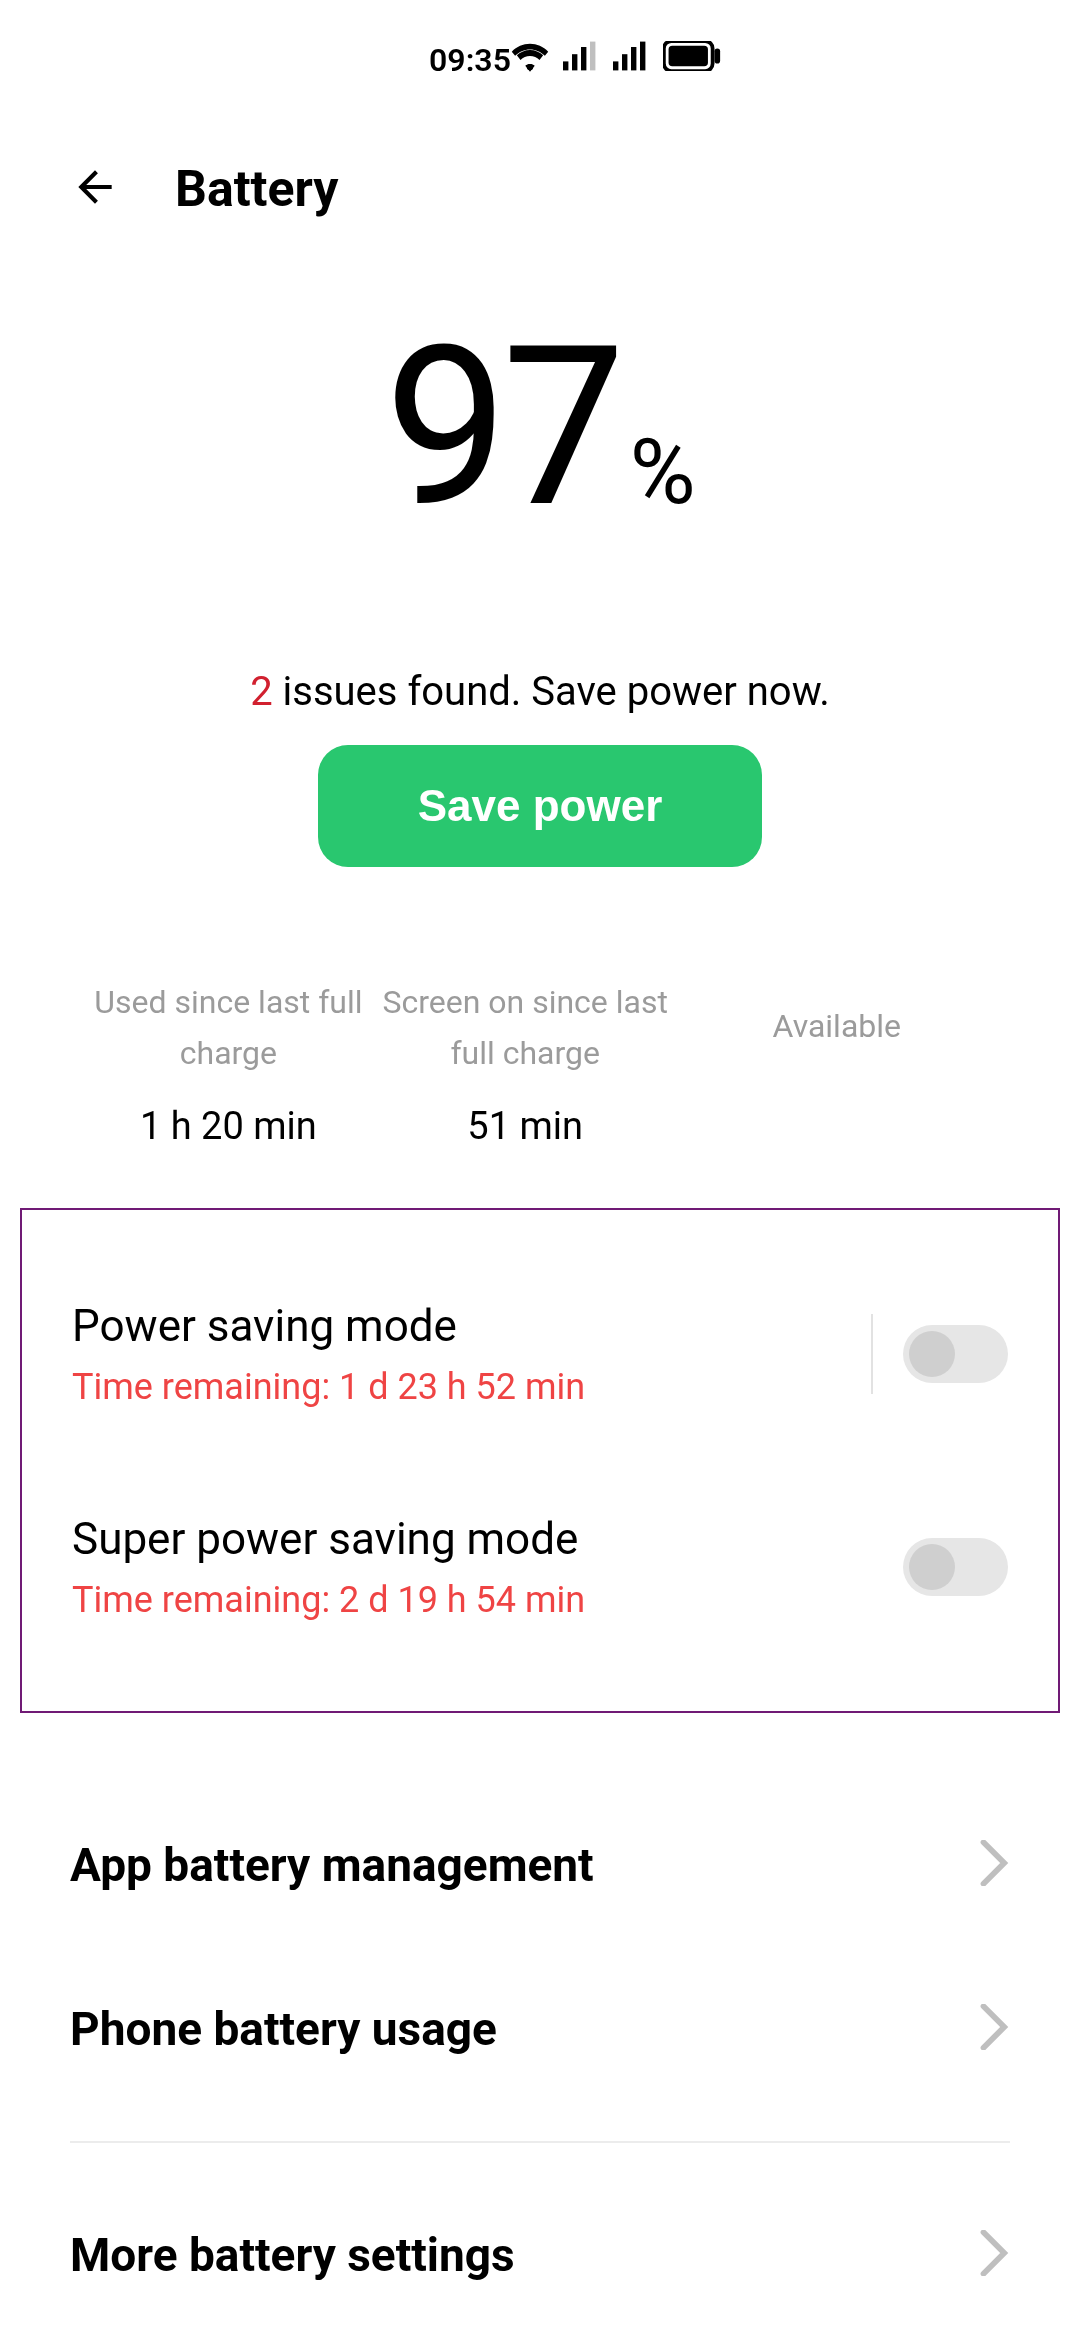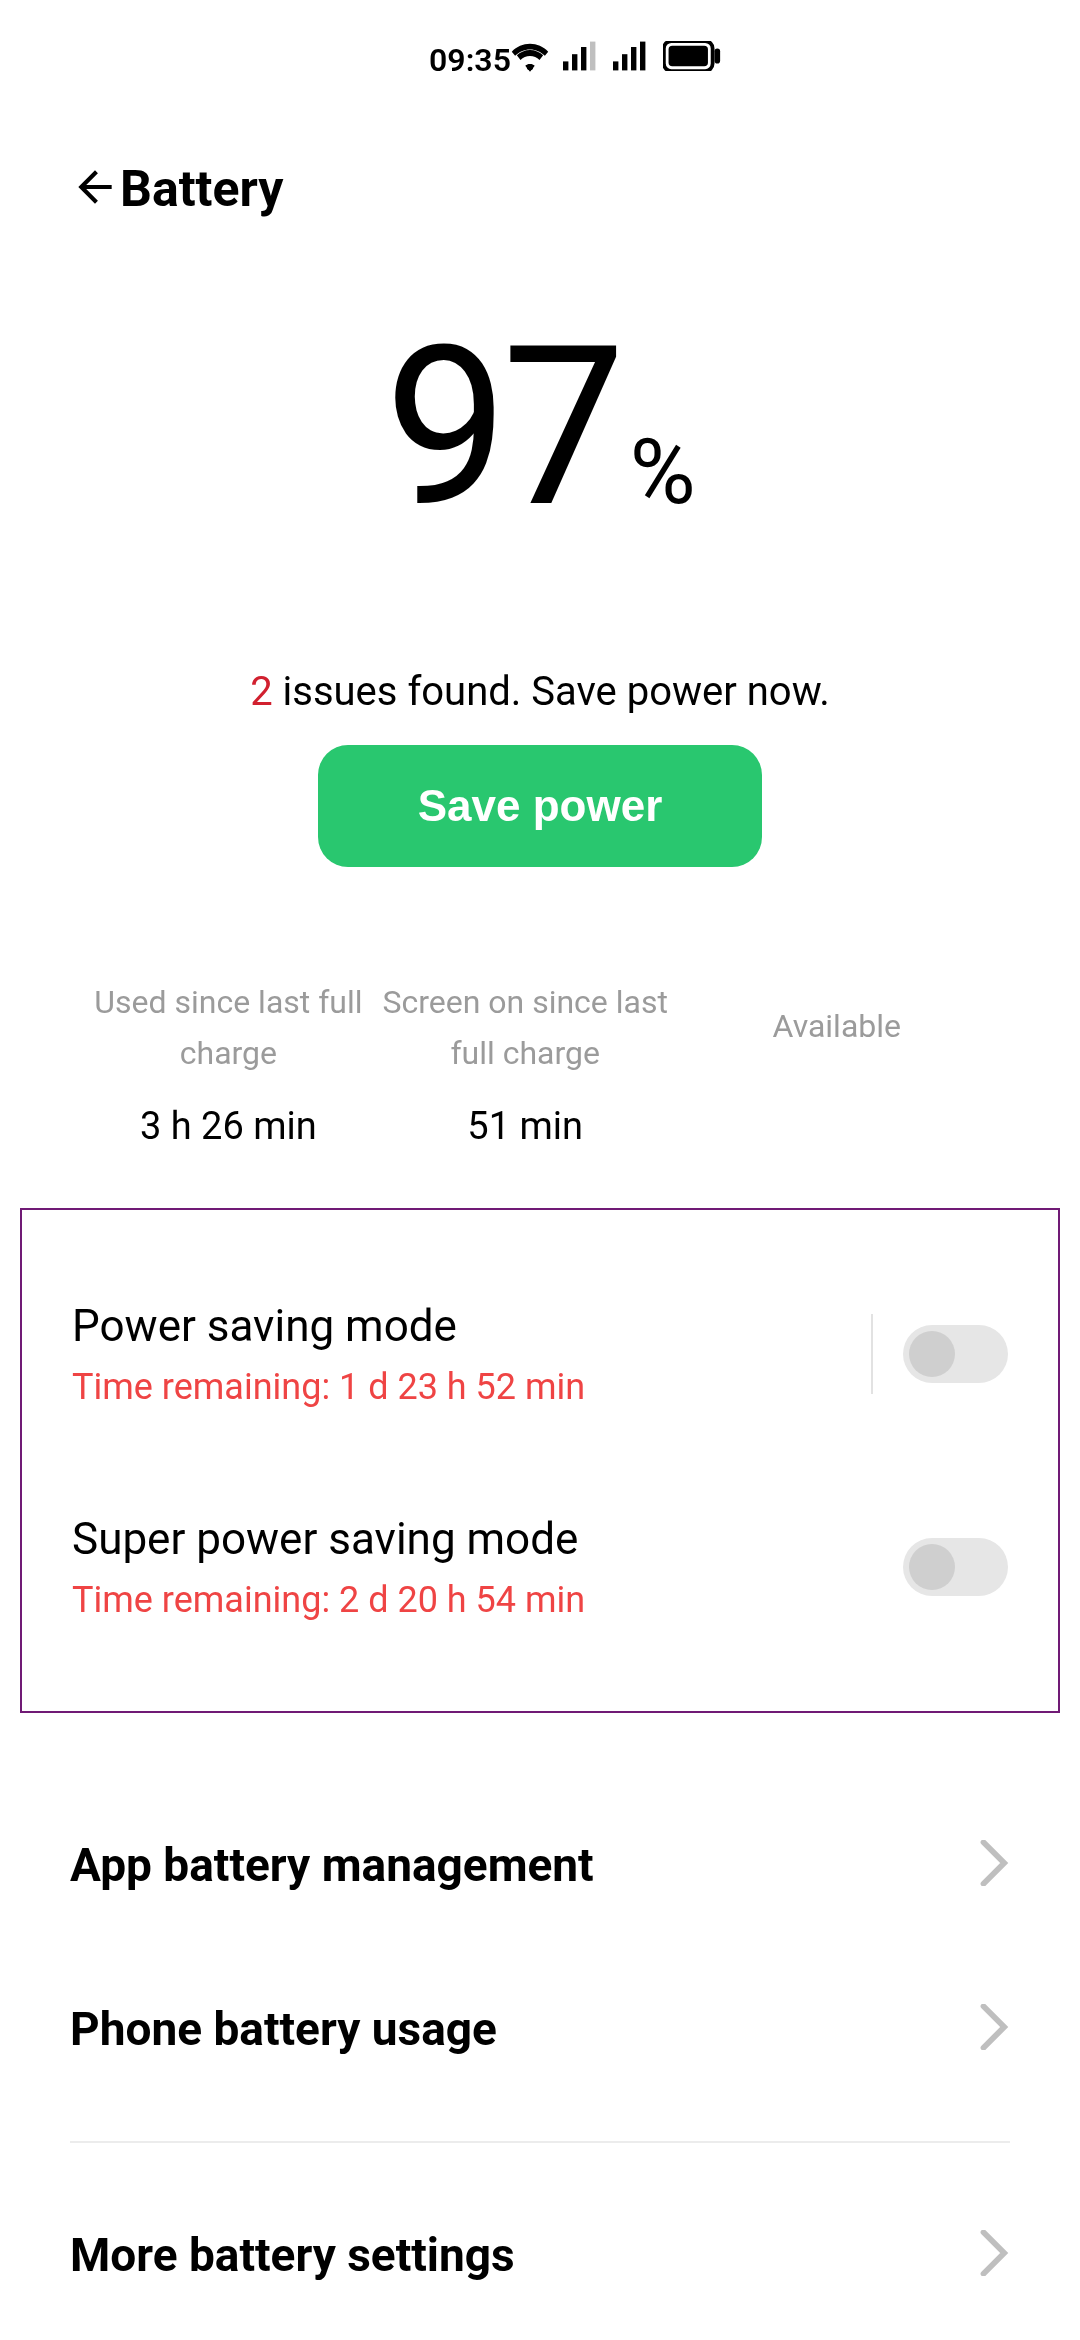--- a/index.html
+++ b/index.html
@@ -16,20 +16,21 @@
     justify-content: center;
     align-items: center;
     padding: 40px 80px 20px 150px;
     font-size: 32px;
     font-weight: 600;
   }
   .status-icons { display: flex; align-items: center; gap: 14px; }
   .app-bar {
     display: flex;
     align-items: center;
+    gap: 55px;
     padding: 60px 90px 30px 70px;
   }
   .back-arrow svg { width: 50px; height: 50px; }
   .title { font-size: 50px; font-weight: 700; }
 
   .battery-hero { text-align: center; margin-top: 70px; }
   .battery-pct-wrap { display: inline-flex; align-items: baseline; justify-content: center; }
   .battery-pct { font-size: 220px; font-weight: 400; line-height: 1; letter-spacing: -6px; }
   .battery-pct-sym { font-size: 90px; font-weight: 400; margin-left: 10px; }
 
@@ -149,21 +150,21 @@
   </div>
   <div class="issues">
     <span class="issues-count">2</span><span> issues found. Save power now.</span>
   </div>
   <button class="save-btn">Save power</button>
 </div>
 
 <div class="stats-row">
   <div class="stat">
     <div class="stat-label">Used since last full charge</div>
-    <div class="stat-value">3 h 26 min</div>
+    <div class="stat-value">1 h 20 min</div>
   </div>
   <div class="stat">
     <div class="stat-label">Screen on since last full charge</div>
     <div class="stat-value">51 min</div>
   </div>
   <div class="stat">
     <div class="stat-label">Available</div>
   </div>
 </div>
 
@@ -176,21 +177,21 @@
     <div class="toggle-right">
       <div class="vdiv"></div>
       <div class="toggle">
           <div class="knob"></div>
         </div>
     </div>
   </div>
   <div class="toggle-row">
     <div class="toggle-text">
       <div class="t-title">Super power saving mode</div>
-      <div class="t-sub">Time remaining:  2 d 20 h 54 min</div>
+      <div class="t-sub">Time remaining:  2 d 19 h 54 min</div>
     </div>
     <div class="toggle">
         <div class="knob"></div>
       </div>
   </div>
 </div>
 
 <div class="list">
   <div class="list-row">
     <span class="label">App battery management</span>

